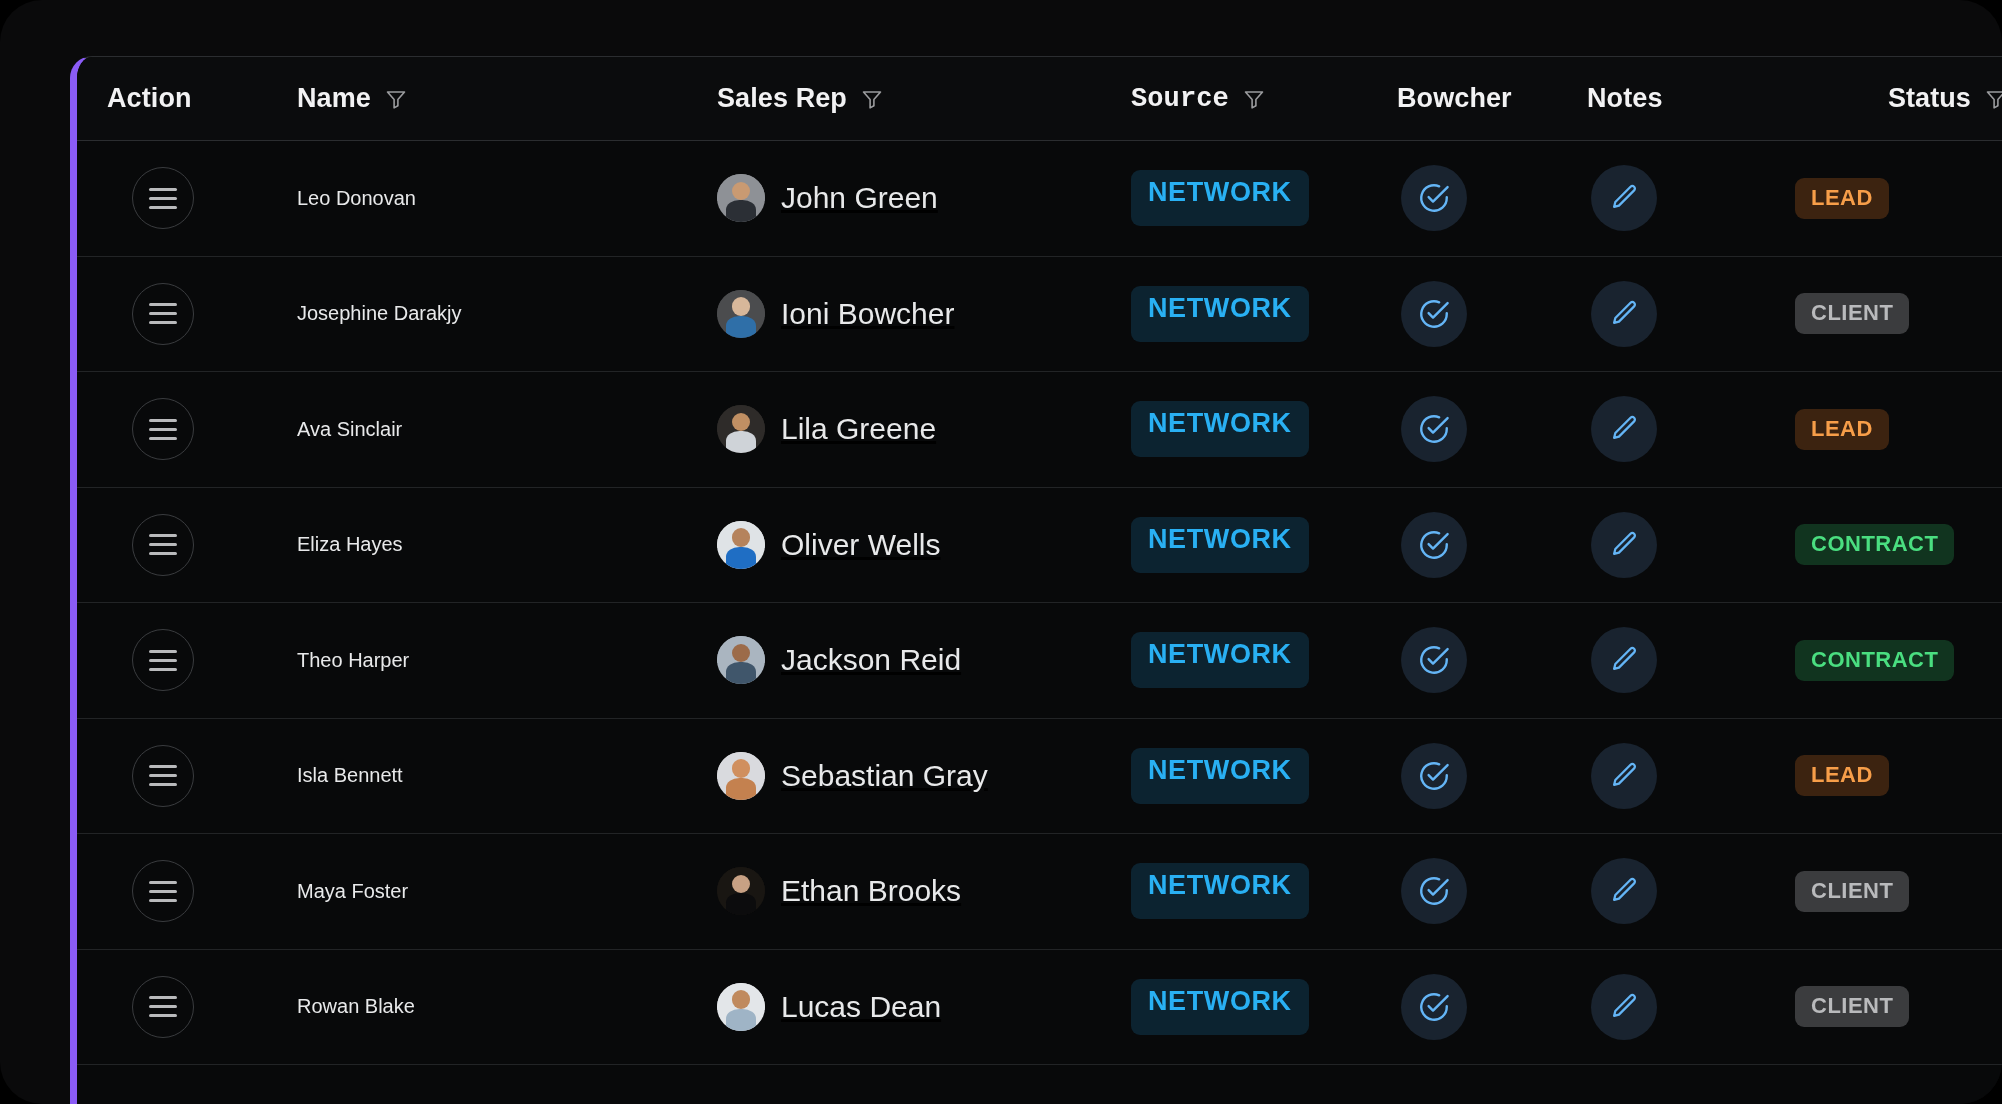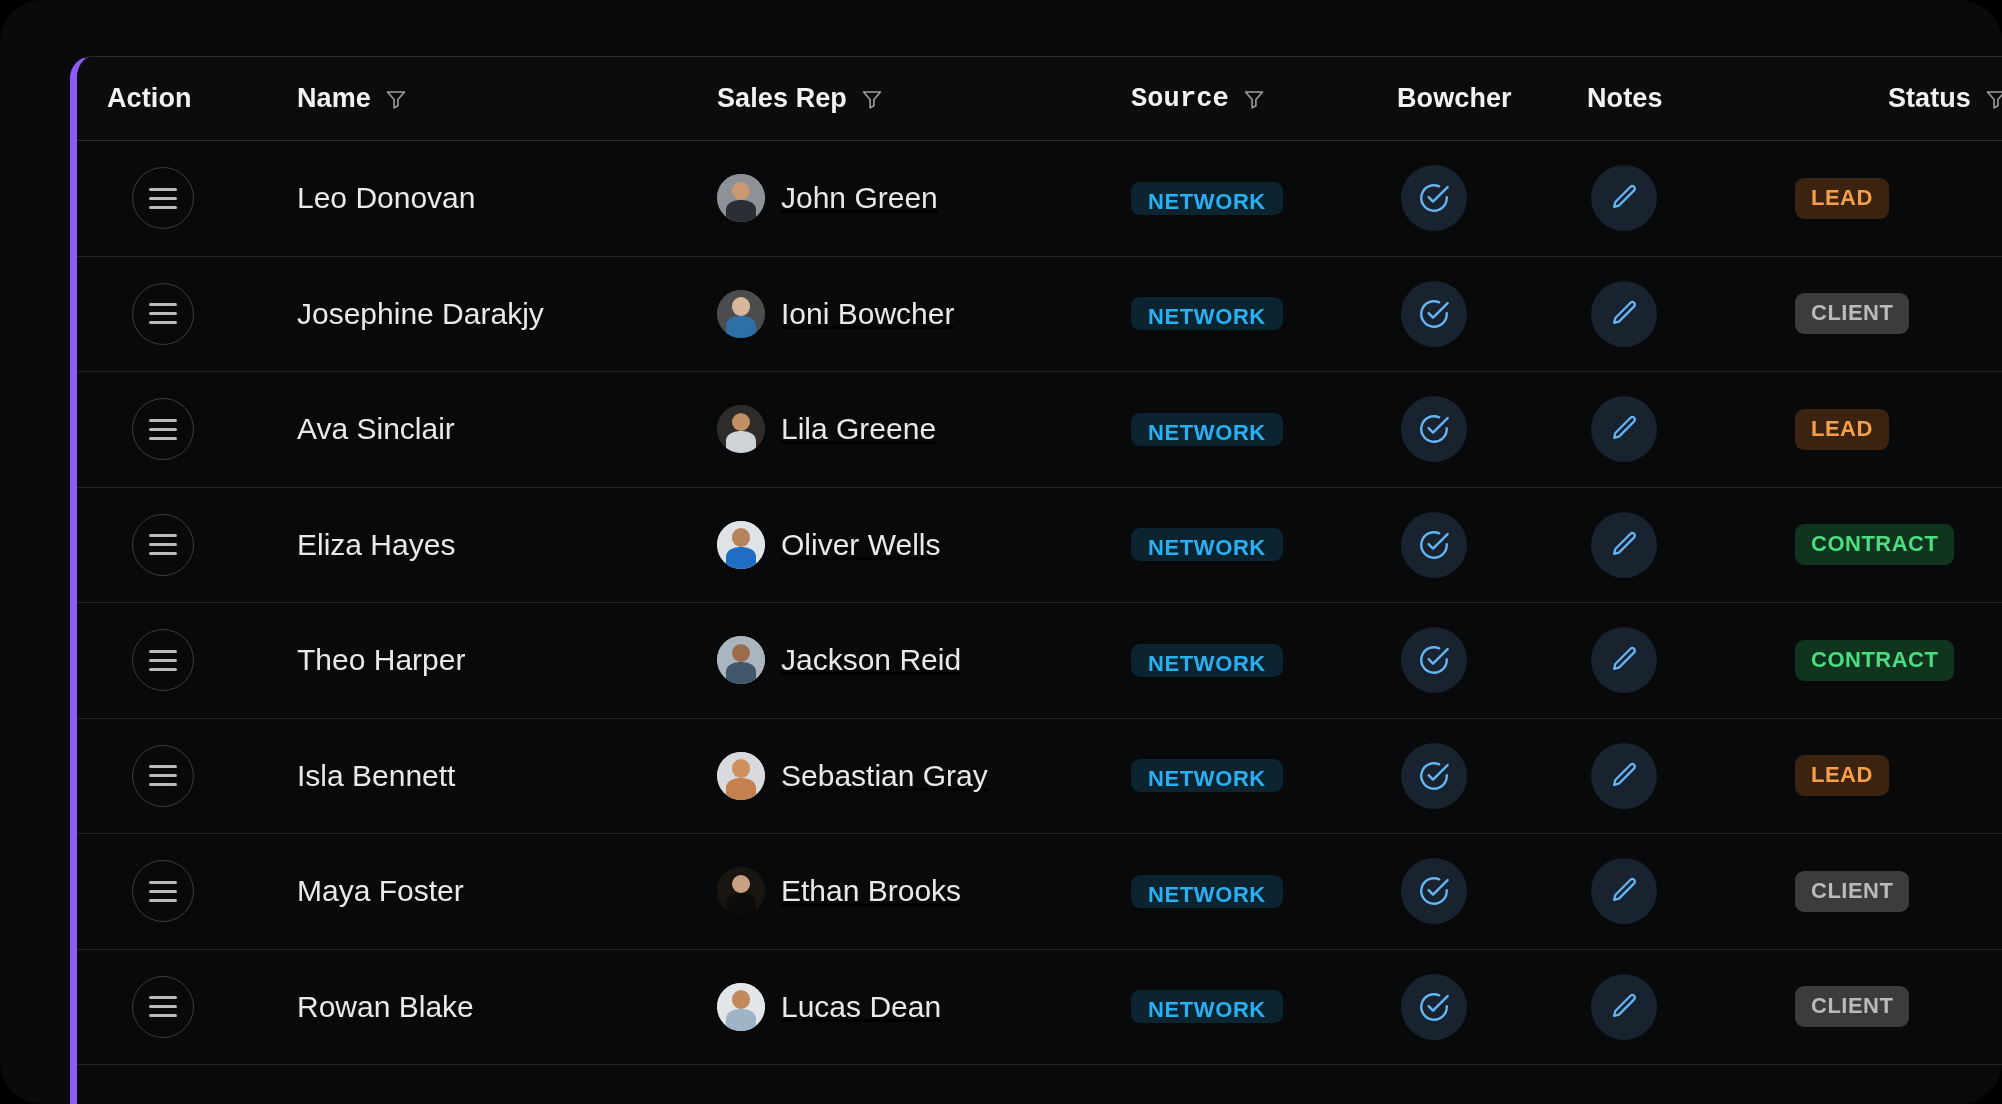--- a/index.html
+++ b/index.html
@@ -125,21 +125,21 @@
   .hamburger i {
     display: block;
     height: 3px;
     background: #b9babc;
     border-radius: 2px;
   }
 
   
   .name-text {
     padding-left: 30px;
-    font-size: 30px;
+    font-size: 20px;
     color: #e8e9ea;
     font-weight: 400;
     white-space: nowrap;
   }
 
   
   .rep-wrap {
     display: flex;
     align-items: center;
     gap: 16px;
@@ -162,23 +162,23 @@
   .avatar .a-head  { position:absolute; left:31%; top:16%; width:38%; height:38%; border-radius:50%; }
   .rep-name {
     font-size: 30px;
     color: #e8e9ea;
   }
 
   
   .source-cell { padding-left: 24px; }
   .badge {
     display: inline-block;
-    padding: 9px 17px 2px 17px;
+    padding: 9px 17px 20px 17px;
     border-radius: 9px;
-    font-size: 22px;
+    font-size: 27px;
     font-weight: bold;
     letter-spacing: 0.6px;
     line-height: 1;
   }
   .badge-network {
     background: #0c2330;
     color: #29b0f3;
   }
 
   

